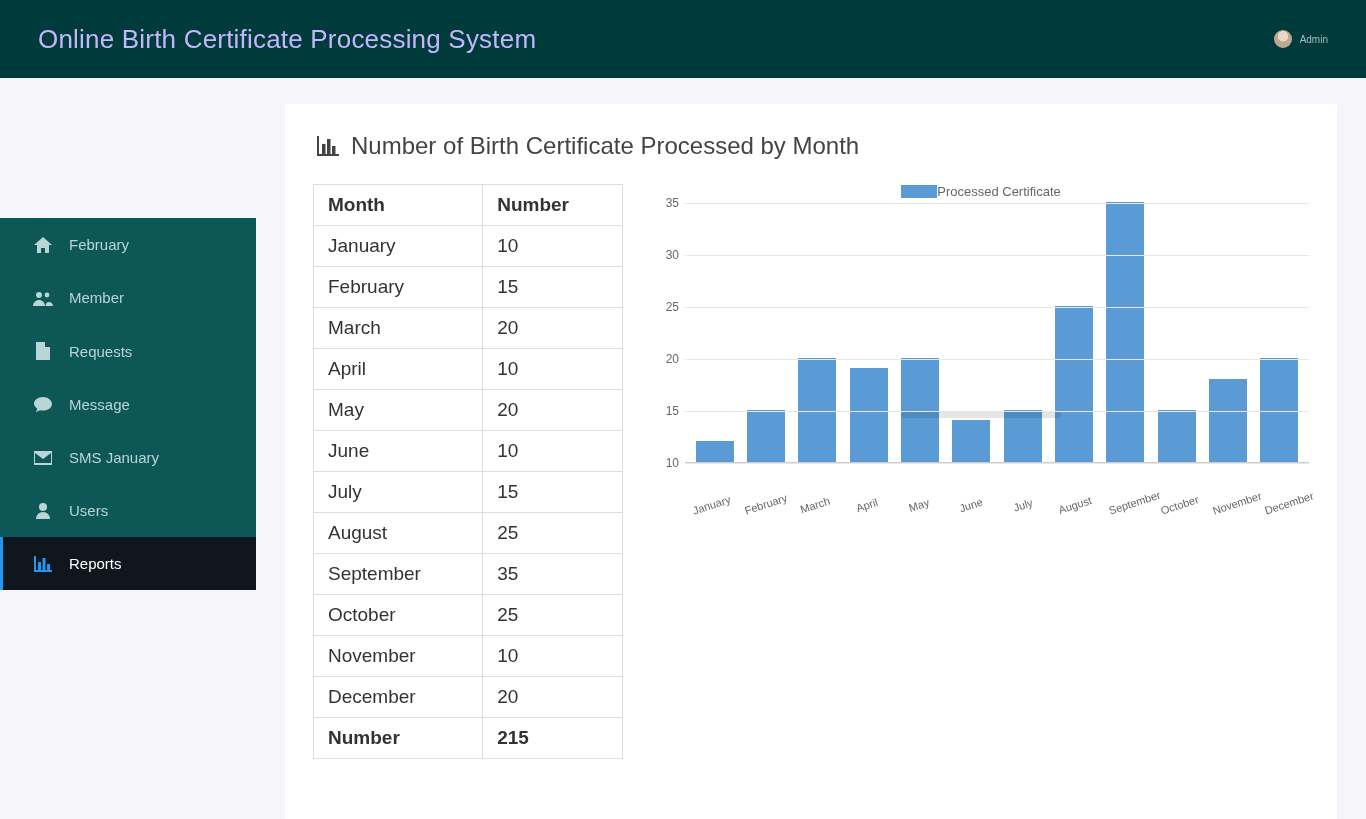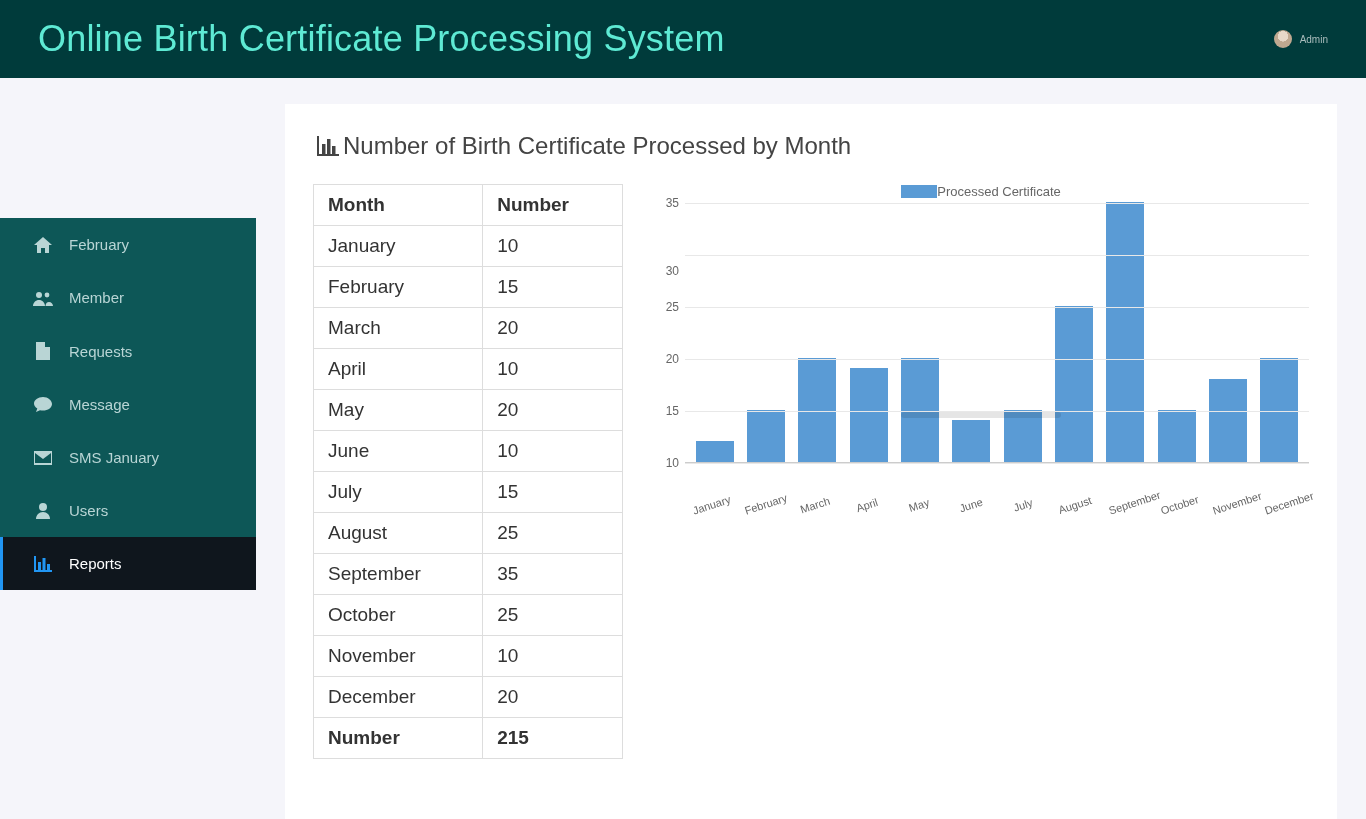--- a/index.html
+++ b/index.html
@@ -14,23 +14,23 @@
   .header {
     background: #003b3b;
     height: 78px;
     display: flex;
     align-items: center;
     justify-content: space-between;
     padding: 0 38px;
   }
   .header-title {
     font-family: Impact, "Arial Black", sans-serif;
-    font-size: 36px;
+    font-size: 26px;
     letter-spacing: 0.2px;
-    color: #5eead4;
+    color: #c4b5fd;
     font-weight: normal;
     text-transform: none;
   }
   .header-user {
     display: flex;
     align-items: center;
     gap: 8px;
     color: #a9bcbc;
     font-size: 10px;
     cursor: pointer;
@@ -69,21 +69,21 @@
     position: absolute;
     left: 285px;
     top: 104px;
     width: 1052px;
     background: #fff;
     padding: 28px 28px 60px 28px;
   }
   .panel-title {
     display: flex;
     align-items: center;
-    gap: 4px;
+    gap: 12px;
     font-size: 24px;
     color: #444;
     font-weight: 400;
     padding: 0px 0 24px 4px;
   }
   .panel-body {
     display: flex;
     gap: 30px;
     align-items: flex-start;
   }
@@ -339,21 +339,21 @@
       <div class="legend">
         <span class="legend-swatch"></span>
         <span>Processed Certificate</span>
       </div>
       <div class="plot">
         <div class="y-axis" id="y-axis" style="height: 260px;">
             <div class="y-tick" style="top: 260px;">10</div>
             <div class="y-tick" style="top: 208px;">15</div>
             <div class="y-tick" style="top: 156px;">20</div>
             <div class="y-tick" style="top: 104px;">25</div>
-            <div class="y-tick" style="top: 52px; margin-top: 16px;">30</div>
+            <div class="y-tick" style="top: 52px;">30</div>
             <div class="y-tick" style="top: 0px;">35</div>
           </div>
         <div class="grid" id="grid" style="height: 260px;">
           <div class="bars" id="bars">
               <div class="bar" title="January: 12" style="height: 20.8px;"></div>
               <div class="bar" title="February: 15" style="height: 52px;"></div>
               <div class="bar" title="March: 20" style="height: 104px;"></div>
               <div class="bar" title="April: 19" style="height: 93.6px;"></div>
               <div class="bar" title="May: 20" style="height: 104px;"></div>
               <div class="bar" title="June: 14" style="height: 41.6px;"></div>

